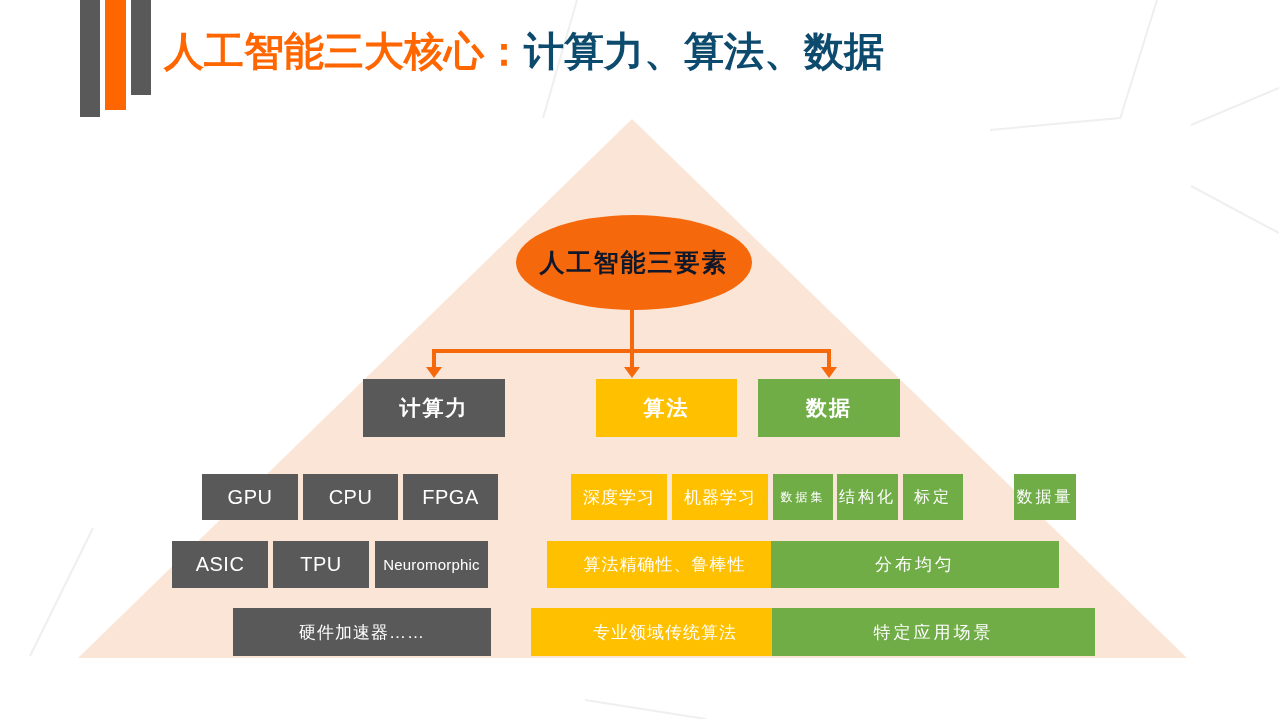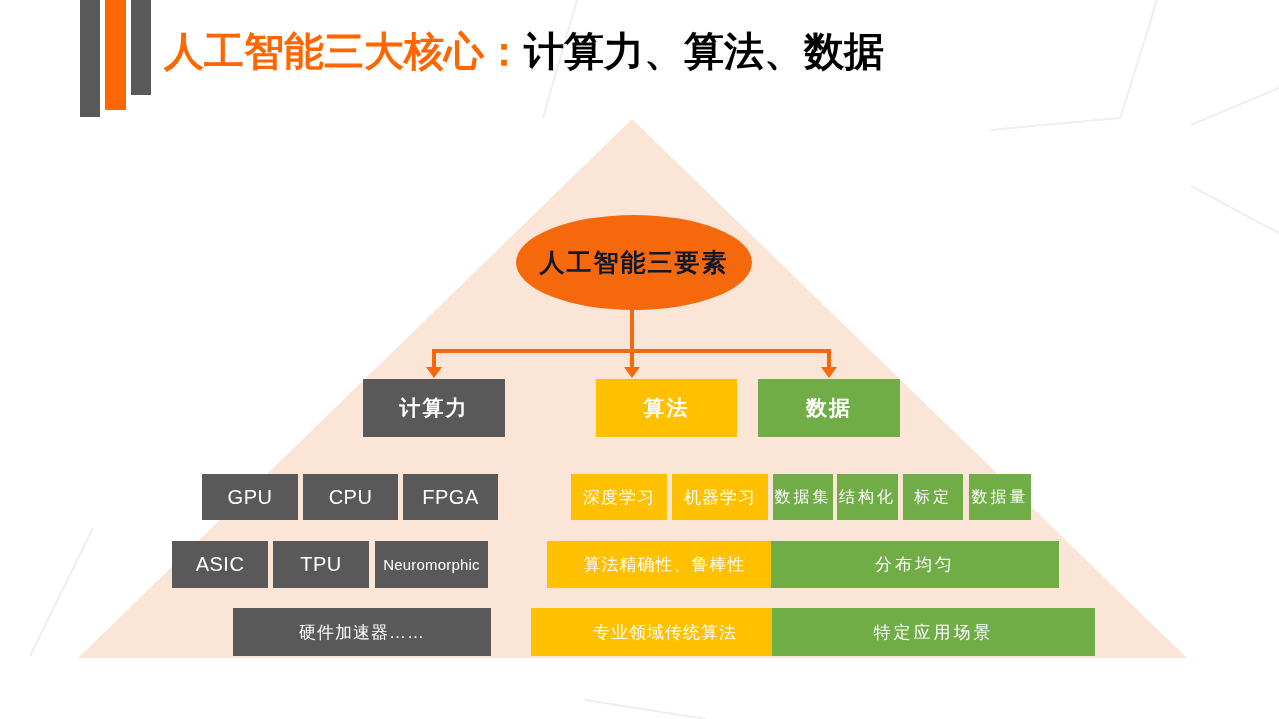--- a/index.html
+++ b/index.html
@@ -25,21 +25,21 @@
   
   .hbar{position:absolute;top:0;}
   .hbar.gray{background:var(--dark-gray);}
   .hbar.orange{background:var(--accent-orange);}
   .title{
     position:absolute;left:164px;top:24px;
     font-size:40px;font-weight:bold;line-height:54px;
     letter-spacing:0px;white-space:nowrap;
   }
   .title .hl{color:var(--accent-orange);}
-  .title .rest{color:#000000;}
+  .title .rest{color:#0c4a6e;}
   
   .apex{
     position:absolute;left:516px;top:215px;width:236px;height:95px;
     background:var(--shape-orange);
     border-radius:50%;
     display:flex;align-items:center;justify-content:center;
     color:#0f172a;font-size:25px;font-weight:bold;letter-spacing:2px;
   }
   
   .bx{
@@ -103,24 +103,24 @@
 
   <div class="bx gray lvl1" style="left:363px;top:379px;width:142px;height:58px">计算力</div>
   <div class="bx amber lvl1" style="left:562px;top:379px;width:141px;height:58px">算法</div>
   <div class="bx green lvl1" style="left:758px;top:379px;width:142px;height:58px">数据</div>
 
   <div class="bx gray latin" style="left:202px;top:474px;width:96px;height:46px">GPU</div>
   <div class="bx gray latin" style="left:303px;top:474px;width:95px;height:46px">CPU</div>
   <div class="bx gray latin" style="left:403px;top:474px;width:95px;height:46px">FPGA</div>
   <div class="bx amber" style="left:537px;top:474px;width:96px;height:46px">深度学习</div>
   <div class="bx amber" style="left:638px;top:474px;width:96px;height:46px">机器学习</div>
-  <div class="bx green spaced" style="left:773px;top:474px;width:60px;height:46px;font-size:16px">数据集</div>
+  <div class="bx green spaced" style="left:773px;top:474px;width:60px;height:46px;font-size:12px">数据集</div>
   <div class="bx green spaced" style="left:837px;top:474px;width:61px;height:46px;font-size:16px">结构化</div>
   <div class="bx green spaced" style="left:903px;top:474px;width:60px;height:46px;font-size:16px">标定</div>
-  <div class="bx green spaced" style="left:969px;top:474px;width:62px;height:46px;font-size:16px">数据量</div>
+  <div class="bx green spaced" style="left:1014px;top:474px;width:62px;height:46px;font-size:16px">数据量</div>
 
   <div class="bx gray latin" style="left:172px;top:541px;width:96px;height:47px">ASIC</div>
   <div class="bx gray latin" style="left:273px;top:541px;width:96px;height:47px">TPU</div>
   <div class="bx gray small-latin" style="left:375px;top:541px;width:113px;height:47px">Neuromorphic</div>
   <div class="bx amber" style="left:513px;top:541px;width:235px;height:47px">算法精确性、鲁棒性</div>
   <div class="bx green spaced" style="left:771px;top:541px;width:288px;height:47px">分布均匀</div>
 
   <div class="bx gray" style="left:233px;top:608px;width:258px;height:48px">硬件加速器……</div>
   <div class="bx amber" style="left:497px;top:608px;width:268px;height:48px">专业领域传统算法</div>
   <div class="bx green spaced" style="left:772px;top:608px;width:323px;height:48px">特定应用场景</div>

